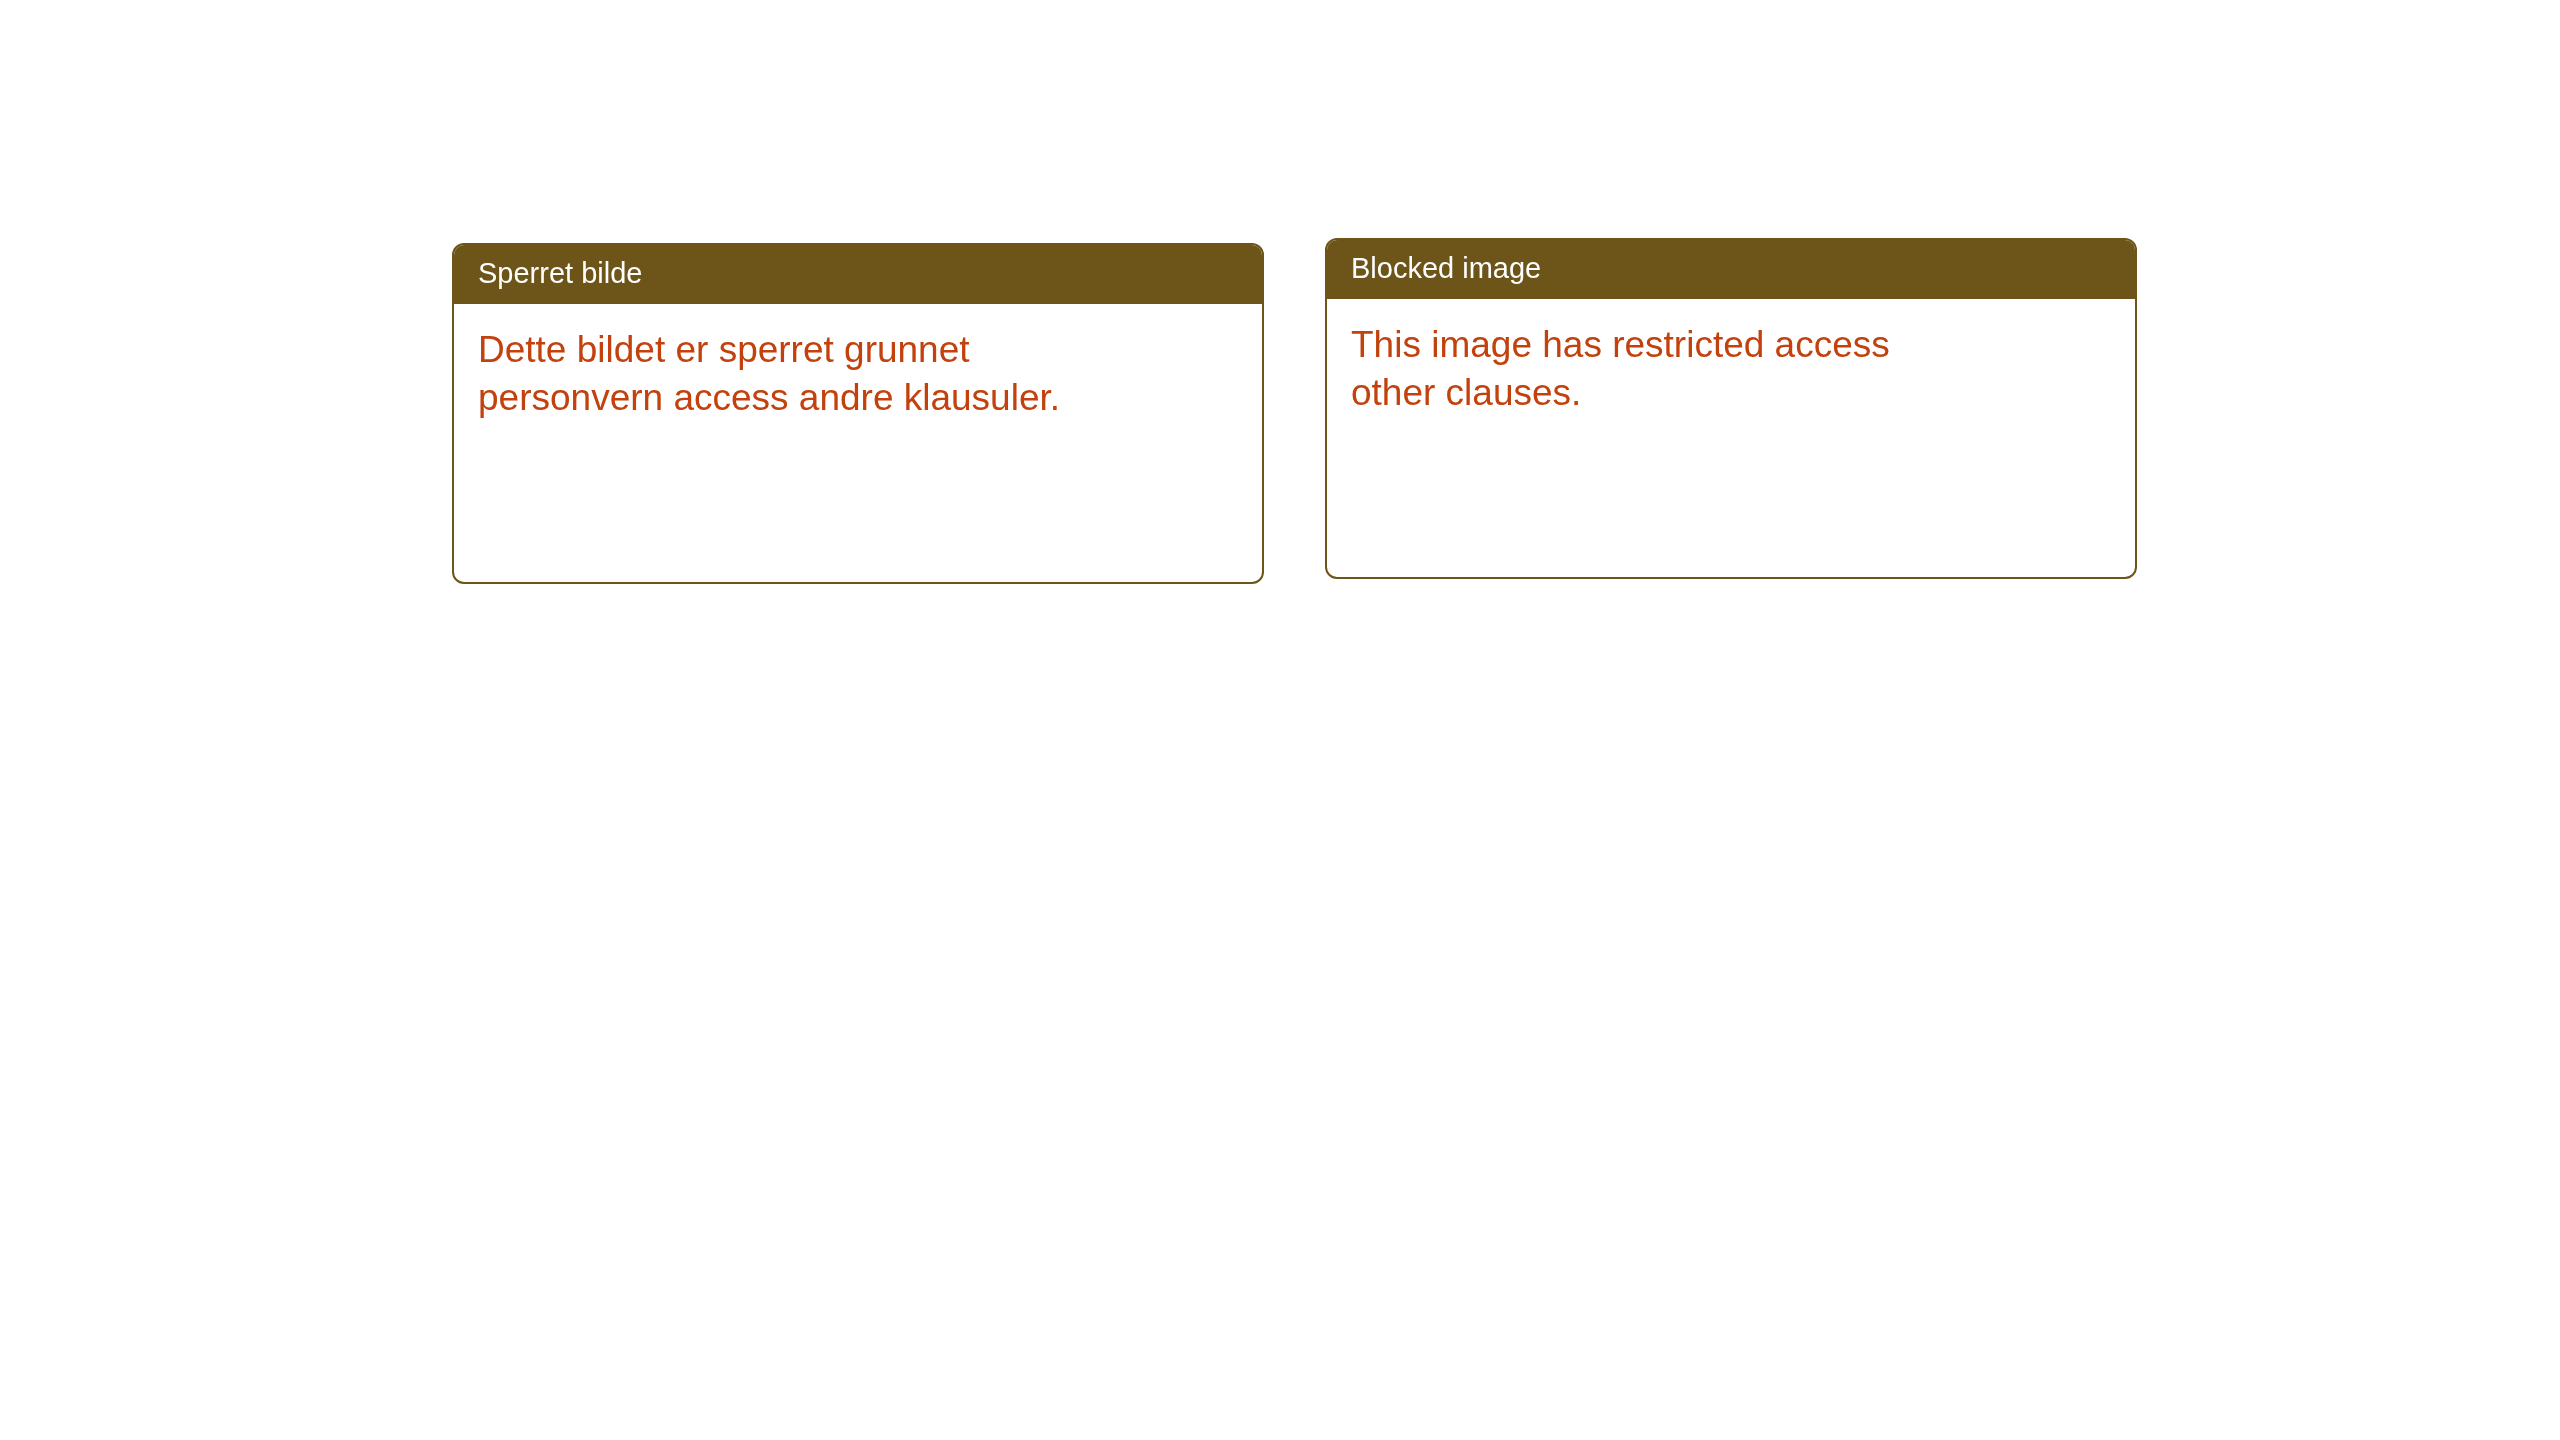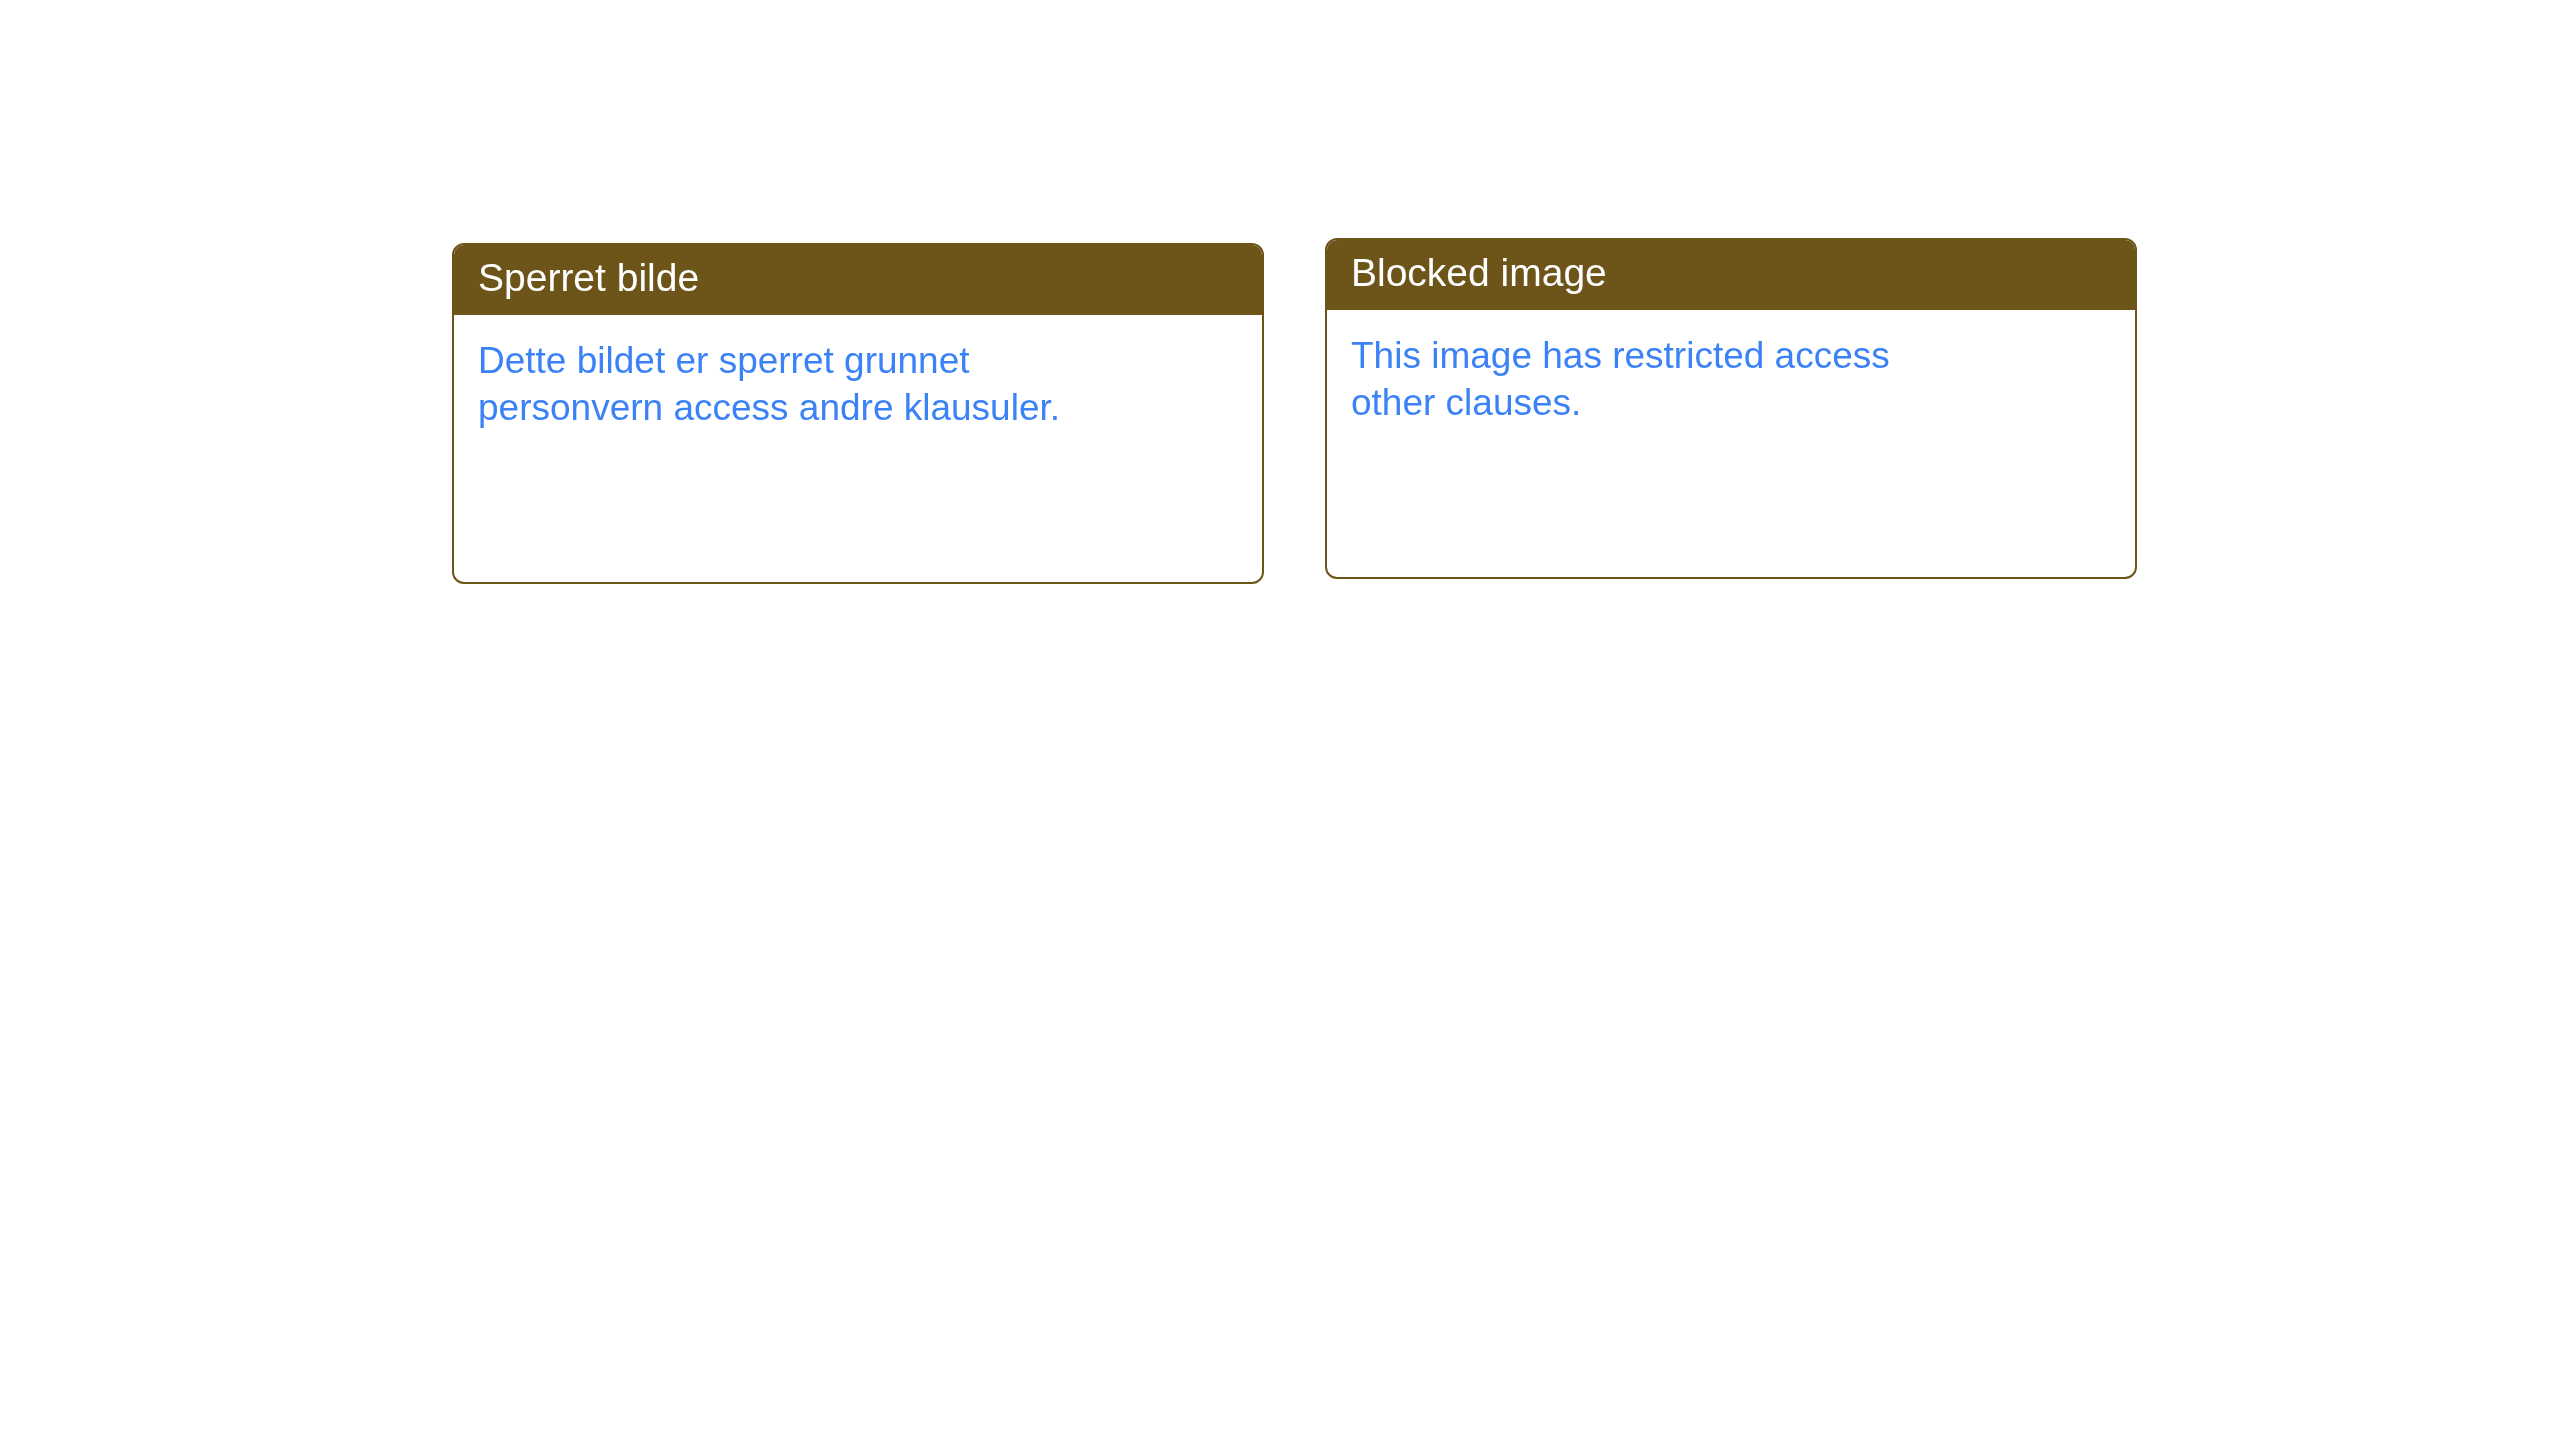--- a/index.html
+++ b/index.html
@@ -28,30 +28,30 @@
     background: #ffffff;
     border: 2px solid #6d5418;
     border-radius: 12px;
     overflow: hidden;
   }
 
   .notice-card .card-header {
     box-sizing: border-box;
     background: #6d5418;
     color: #ffffff;
-    font-size: 39px;
+    font-size: 29px;
     line-height: 1.05;
     padding: 13px 24px 16px 24px;
     white-space: nowrap;
   }
 
   .notice-card .card-body {
     box-sizing: border-box;
     padding: 22px 24px 24px 24px;
-    color: #3b82f6;
+    color: #c2410c;
     font-size: 37px;
     line-height: 1.28;
   }
 
   
   #card-no {
     left: 452px;
     top: 243px;
     width: 812px;
     height: 341px;

